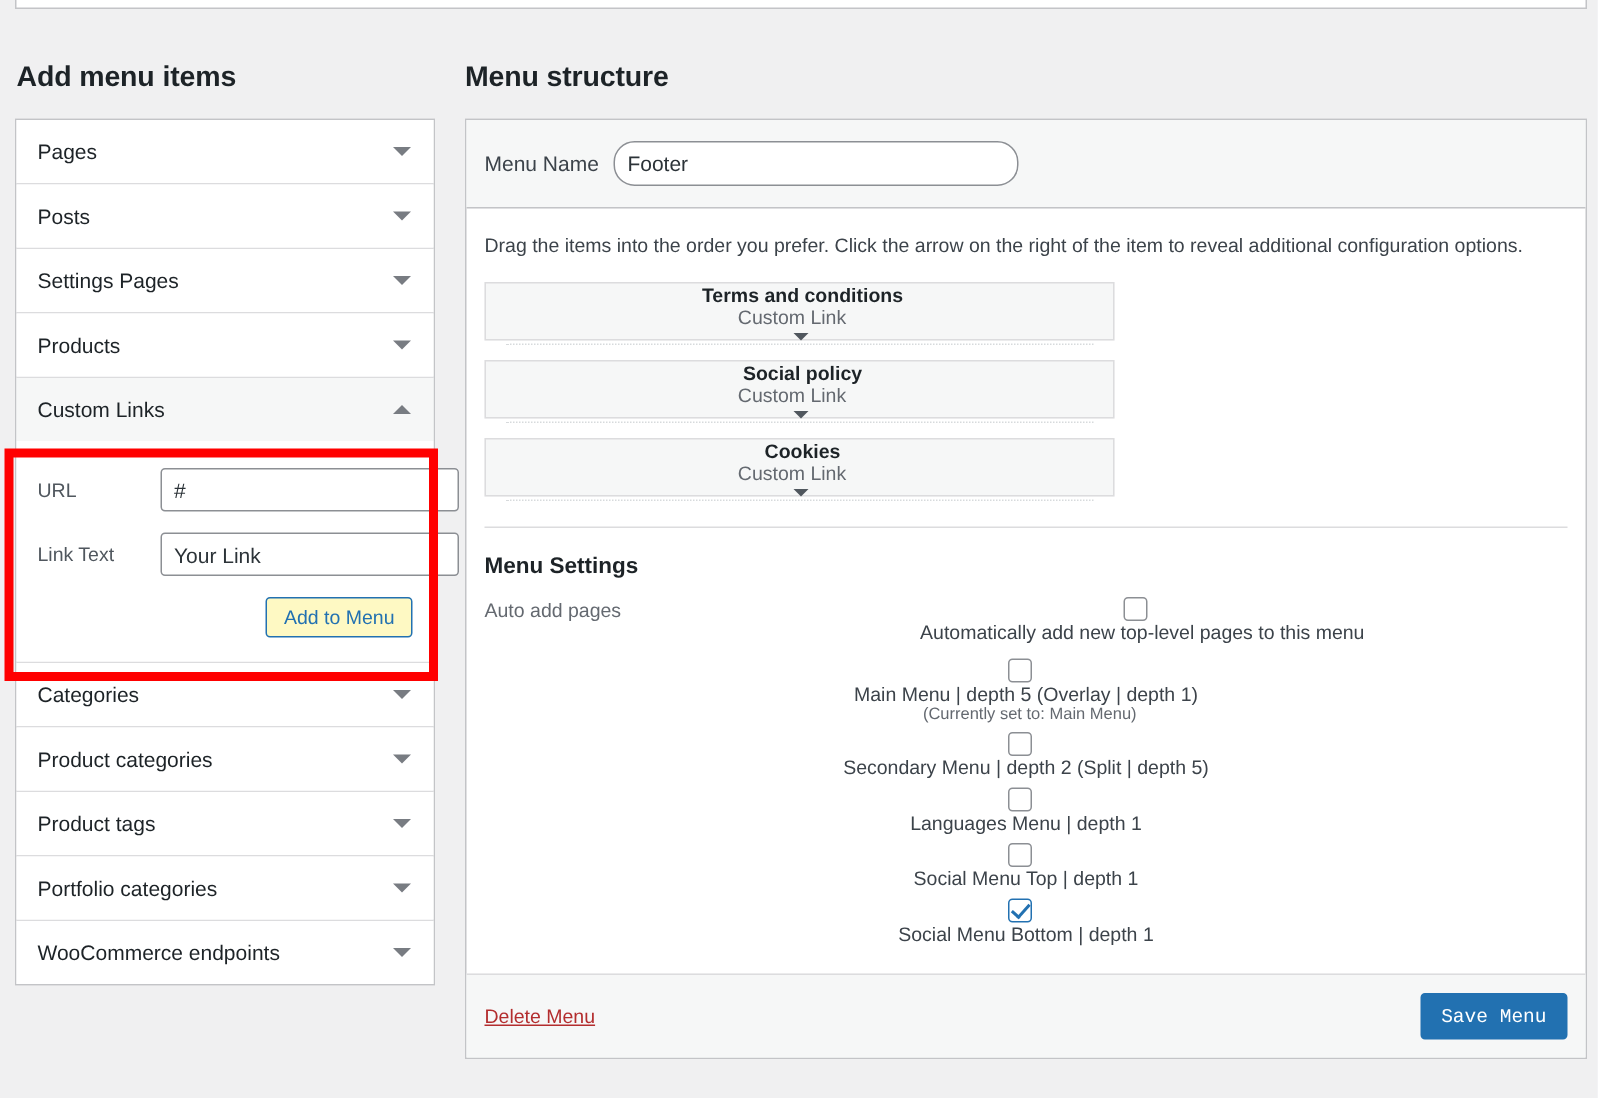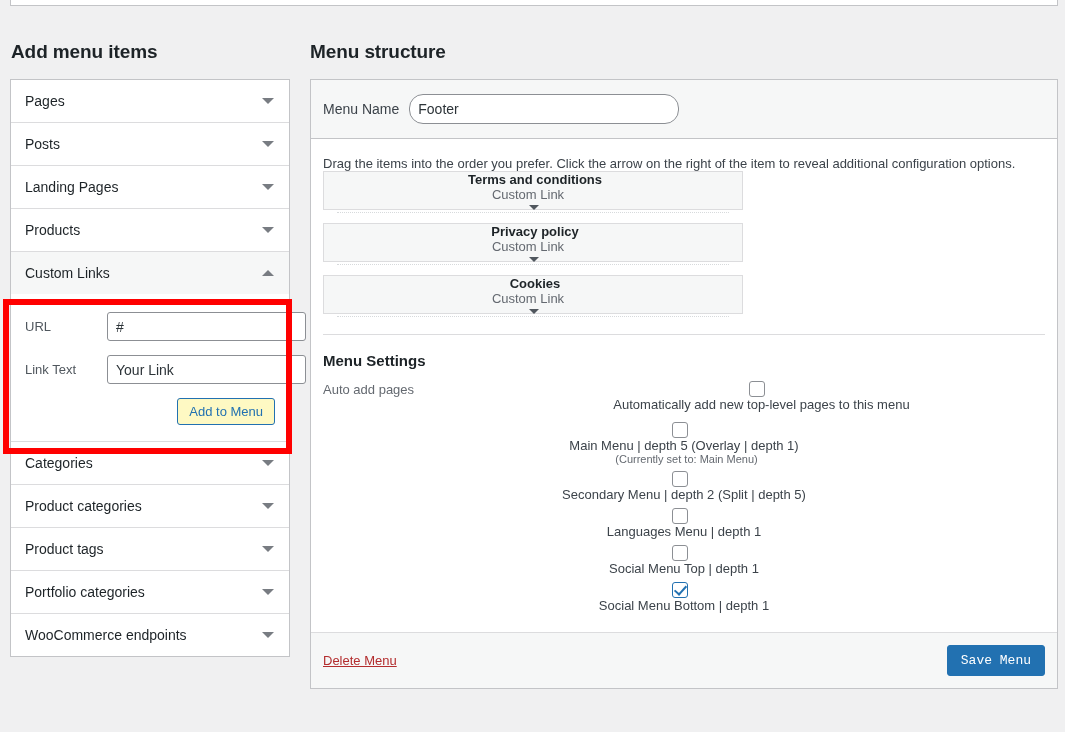--- a/index.html
+++ b/index.html
@@ -90,21 +90,21 @@
     padding: 14px 12px; display: flex; align-items: center;
   }
   .menu-name-label { font-size: 14px; color: #3c434a; margin-right: 10px; }
   .menu-name-input {
     width: 270px; height: 30px; padding: 0 8px;
     border: 1px solid #8c8f94; border-radius: 14px;
     font-size: 14px; color: #2c3338; background: #fff;
     font-family: "Liberation Sans", sans-serif;
   }
   .structure-body { padding: 17px 12px 0 12px; }
-  .drag-hint { font-size: 13px; color: #3c434a; }
+  .drag-hint { font-size: 13px; color: #3c434a; margin-bottom: 17px; }
 
   .menu-items { width: 420px; }
   .menu-item-wrap { position: relative; margin-bottom: 13px; }
   .menu-item {
     position: relative; z-index: 2;
     background: #f6f7f7; border: 1px solid #dcdcde;
     height: 39px; display: flex; align-items: center;
     padding: 0 10px 0 14px; cursor: move; flex-direction: column;
   }
   .mi-title { flex: 1; font-size: 13px; font-weight: bold; color: #1d2327; }
@@ -190,21 +190,21 @@
 
     <div class="acc-item">
       <div class="acc-header">
         <span class="acc-title">Posts</span>
         <span class="acc-arrow"></span>
       </div>
     </div>
 
     <div class="acc-item">
       <div class="acc-header">
-        <span class="acc-title">Landing Pages</span>
+        <span class="acc-title">Settings Pages</span>
         <span class="acc-arrow"></span>
       </div>
     </div>
 
     <div class="acc-item">
       <div class="acc-header">
         <span class="acc-title">Products</span>
         <span class="acc-arrow"></span>
       </div>
     </div>
@@ -287,21 +287,21 @@
           <div class="menu-item">
             <span class="mi-title">Terms and conditions</span>
             <span class="mi-type">Custom Link</span>
             <span class="mi-arrow"></span>
           </div>
           <div class="mi-ghost"></div>
         </div>
 
         <div class="menu-item-wrap">
           <div class="menu-item">
-            <span class="mi-title">Privacy policy</span>
+            <span class="mi-title">Social policy</span>
             <span class="mi-type">Custom Link</span>
             <span class="mi-arrow"></span>
           </div>
           <div class="mi-ghost"></div>
         </div>
 
         <div class="menu-item-wrap">
           <div class="menu-item">
             <span class="mi-title">Cookies</span>
             <span class="mi-type">Custom Link</span>

